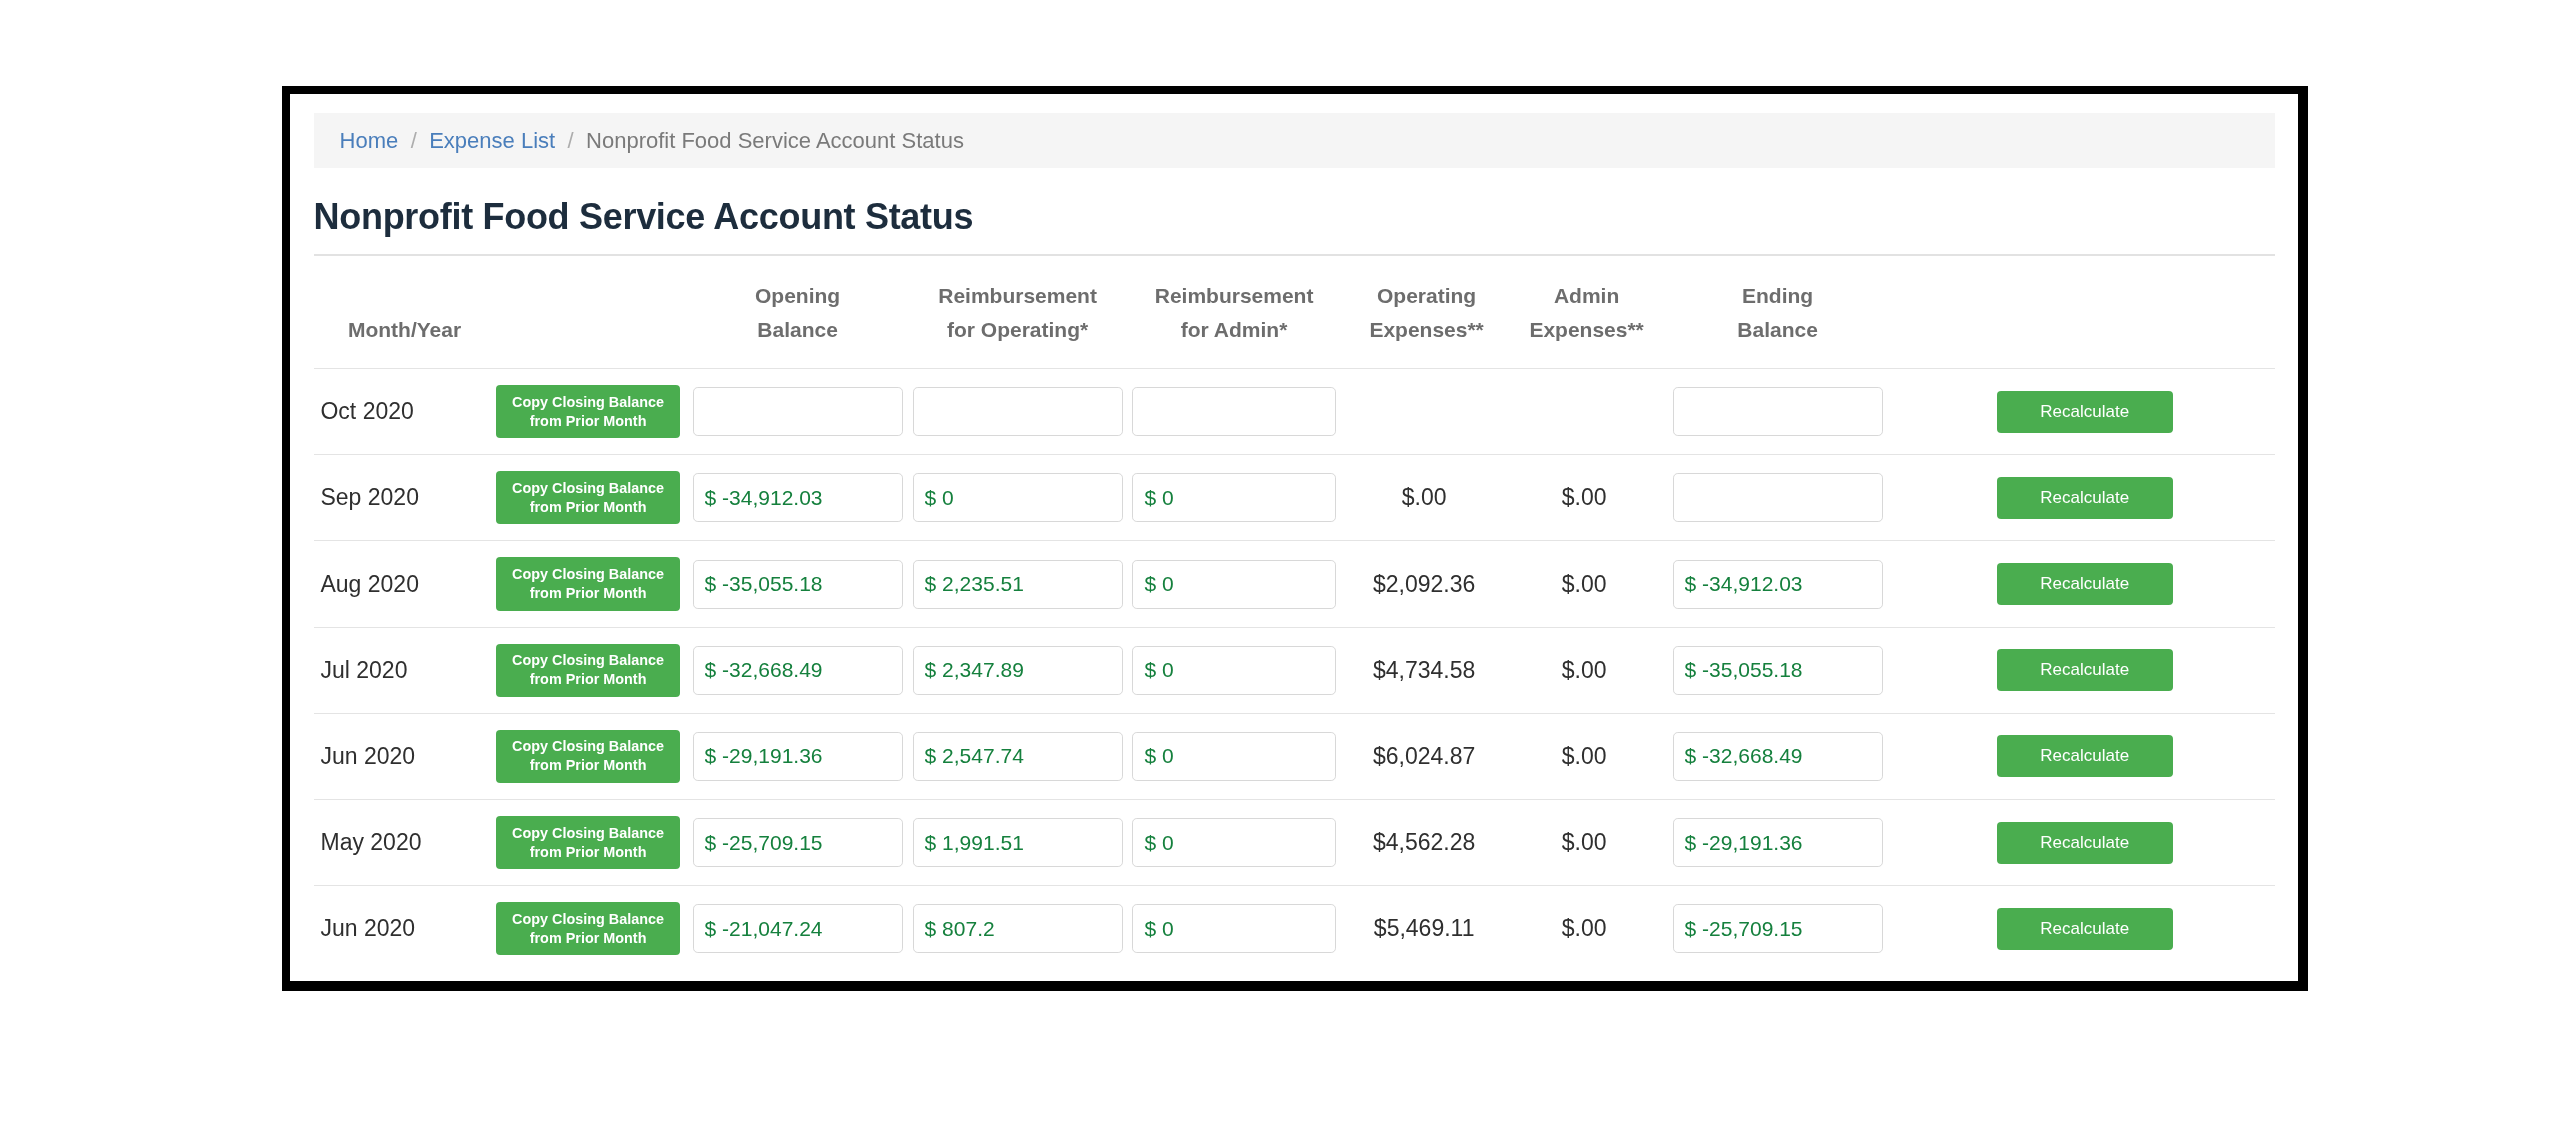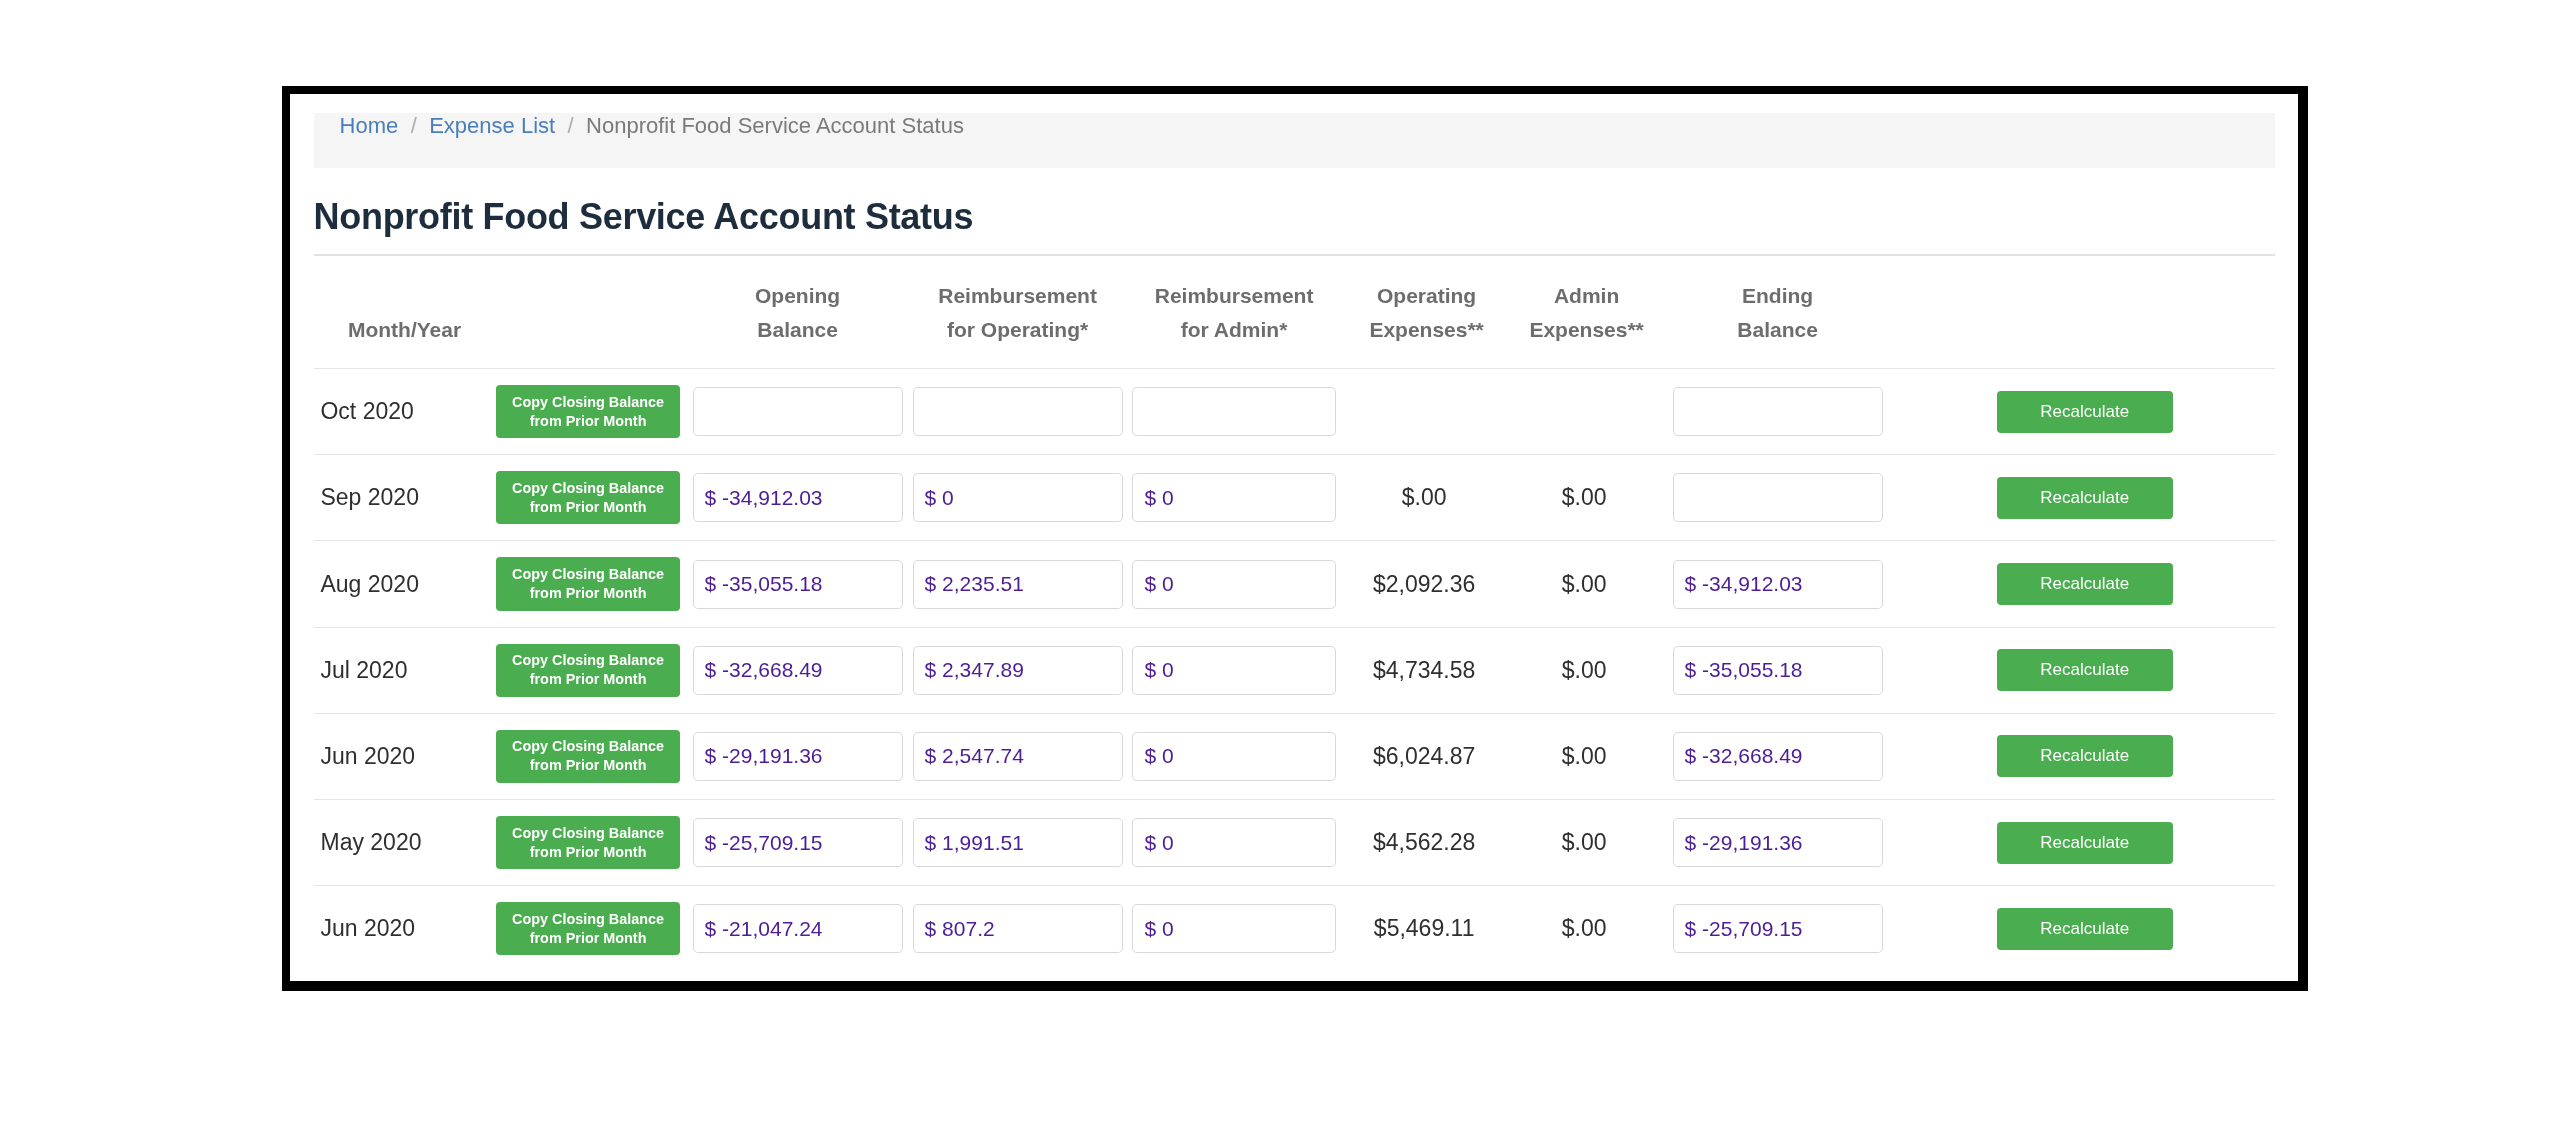--- a/index.html
+++ b/index.html
@@ -33,21 +33,21 @@
     box-sizing: border-box;
     overflow: hidden;
   }
 
   
   #breadcrumb {
     margin: 19px 23.4px 0 23.4px;
     background: #f5f5f5;
     height: 55px;
     display: flex;
-    align-items: flex-start;
+    align-items: center;
     padding-left: 26px;
     box-sizing: border-box;
     font-size: 22px;
   }
   #breadcrumb .crumb-link {
     color: #4a7ebb;
     text-decoration: none;
     cursor: pointer;
   }
   #breadcrumb .crumb-sep {
@@ -167,21 +167,21 @@
   .money-input {
     display: block;
     box-sizing: border-box;
     width: 100%;
     max-width: 210px;
     margin: 0 auto;
     height: 49px;
     border: 1.4px solid #d8d8d8;
     border-radius: 4.8px;
     background: #ffffff;
-    color: #4c1d95;
+    color: #15803d;
     font-family: "Liberation Sans", sans-serif;
     font-size: 21px;
     padding: 0 11px;
     outline: none;
   }
   .money-input::placeholder { color: #b9b9b9; }
   td.cell-empty-input .money-input { max-width: 210px; }
 </style>
 </head>
 <body>

